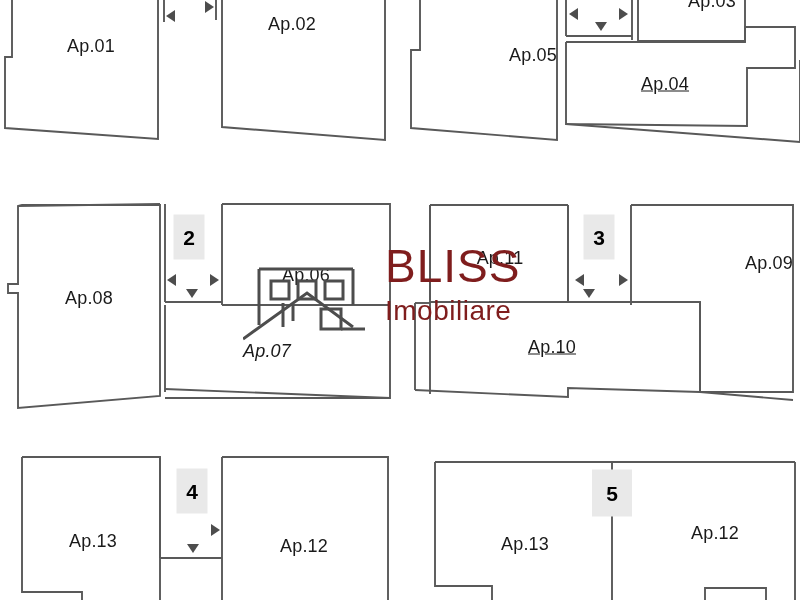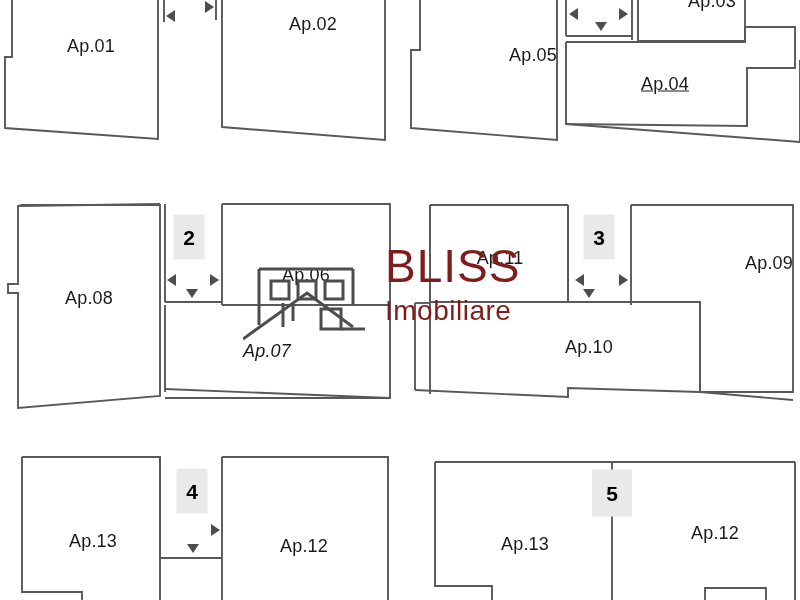--- a/index.html
+++ b/index.html
@@ -148,29 +148,29 @@
       <path d="M 435 462 L 795 462"></path>
       <path d="M 435 462 L 435 586 L 492 586 L 492 610"></path>
       <path d="M 795 462 L 795 610"></path>
       <path d="M 612 462 L 612 610"></path>
       <path d="M 705 610 L 705 588 L 766 588 L 766 610"></path>
 
     </g>
   </svg>
 
   <div class="unit-label" style="left:91px; top:46px;">Ap.01</div>
-  <div class="unit-label" style="left:313px; top:24px;">Ap.02</div>
+  <div class="unit-label" style="left:292px; top:24px;">Ap.02</div>
   <div class="unit-label" style="left:712px; top:1px;">Ap.03</div>
   <div class="unit-label" style="left:665px; top:84px;text-decoration:underline;">Ap.04</div>
   <div class="unit-label" style="left:497px; top:55px;margin-left:36px;">Ap.05</div>
   <div class="unit-label" style="left:306px; top:275px;">Ap.06</div>
   <div class="unit-label" style="left:267px; top:351px;font-style:italic;">Ap.07</div>
   <div class="unit-label" style="left:89px; top:298px;text-align:right;">Ap.08</div>
   <div class="unit-label" style="left:769px; top:263px;">Ap.09</div>
-  <div class="unit-label" style="left:589px; top:347px;">Ap.10</div>
+  <div class="unit-label" style="left:552px; top:347px;text-decoration:underline;">Ap.10</div>
   <div class="unit-label" style="left:500px; top:258px;text-align:right;">Ap.11</div>
   <div class="unit-label" style="left:304px; top:546px;">Ap.12</div>
   <div class="unit-label" style="left:93px; top:541px;">Ap.13</div>
   <div class="unit-label" style="left:715px; top:533px;">Ap.12</div>
   <div class="unit-label" style="left:525px; top:544px;">Ap.13</div>
 
   <div class="stair-badge" style="left:189px; top:237px; width:31px; height:45px;">2</div>
   <div class="stair-badge" style="left:599px; top:237px; width:31px; height:45px;">3</div>
   <div class="stair-badge" style="left:192px; top:491px; width:31px; height:45px;">4</div>
   <div class="stair-badge" style="left:612px; top:493px; width:40px; height:47px;">5</div>

